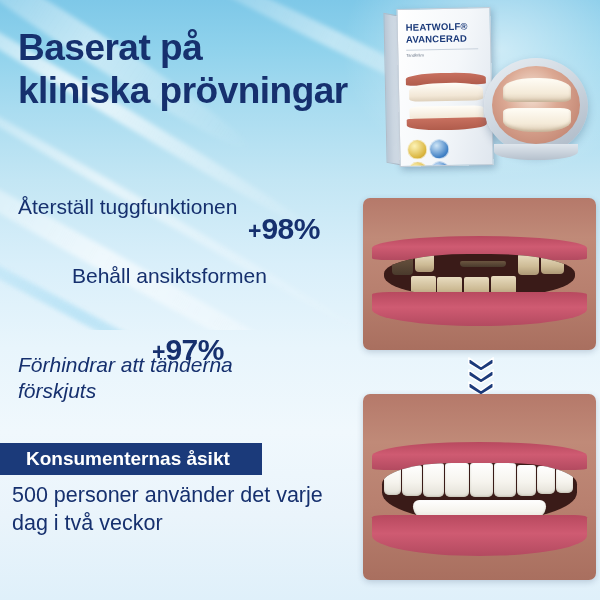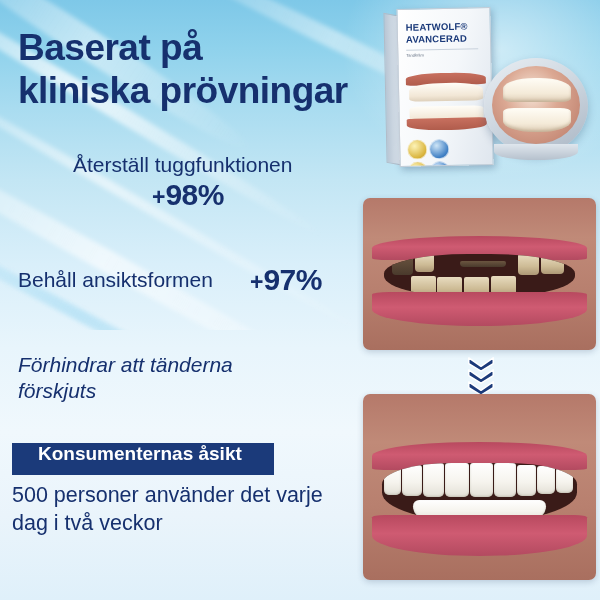--- a/index.html
+++ b/index.html
@@ -86,38 +86,39 @@
   .claim-text {
     color: #16306e;
     font-size: 21px;
     line-height: 1.22;
     font-weight: normal;
   }
   .claim-pct {
     color: #16306e;
     font-weight: bold;
     white-space: nowrap;
+    margin-top: 44px;
   }
   .claim-pct .plus { font-size: 23px; font-weight: bold; }
   .claim-pct .num  { font-size: 30px; font-weight: bold; letter-spacing: -0.5px; }
 
-  #claim-0 { left: 18px; top: 152px; width: 340px; flex-direction: column; }
+  #claim-0 { left: 18px; top: 168px; width: 340px; }
   #claim-0 .claim-text { width: 230px; }
-  #claim-1 { left: 18px; top: 263px; width: 340px; }
+  #claim-1 { left: 18px; top: 263px; width: 340px; flex-direction: column; }
   #claim-1 .claim-text { width: 232px; }
   #claim-2 { left: 18px; top: 352px; width: 345px; font-style: italic; }
   #claim-2 .claim-text { width: 226px; }
   #claim-2 .claim-pct .plus { margin-right: 7px; }
 
   
   .banner {
-    position: absolute; left: 12px; top: 443px;
+    position: absolute; left: 0; top: 443px;
     width: 262px; height: 32px;
     background: #1b3a7a;
-    display: flex; align-items: flex-start;
+    display: flex; align-items: center;
   }
   .banner-label {
     color: #ffffff;
     font-size: 19px;
     font-weight: bold;
     padding-left: 26px;
   }
   .banner-note {
     position: absolute; left: 12px; top: 482px;
     width: 345px;

